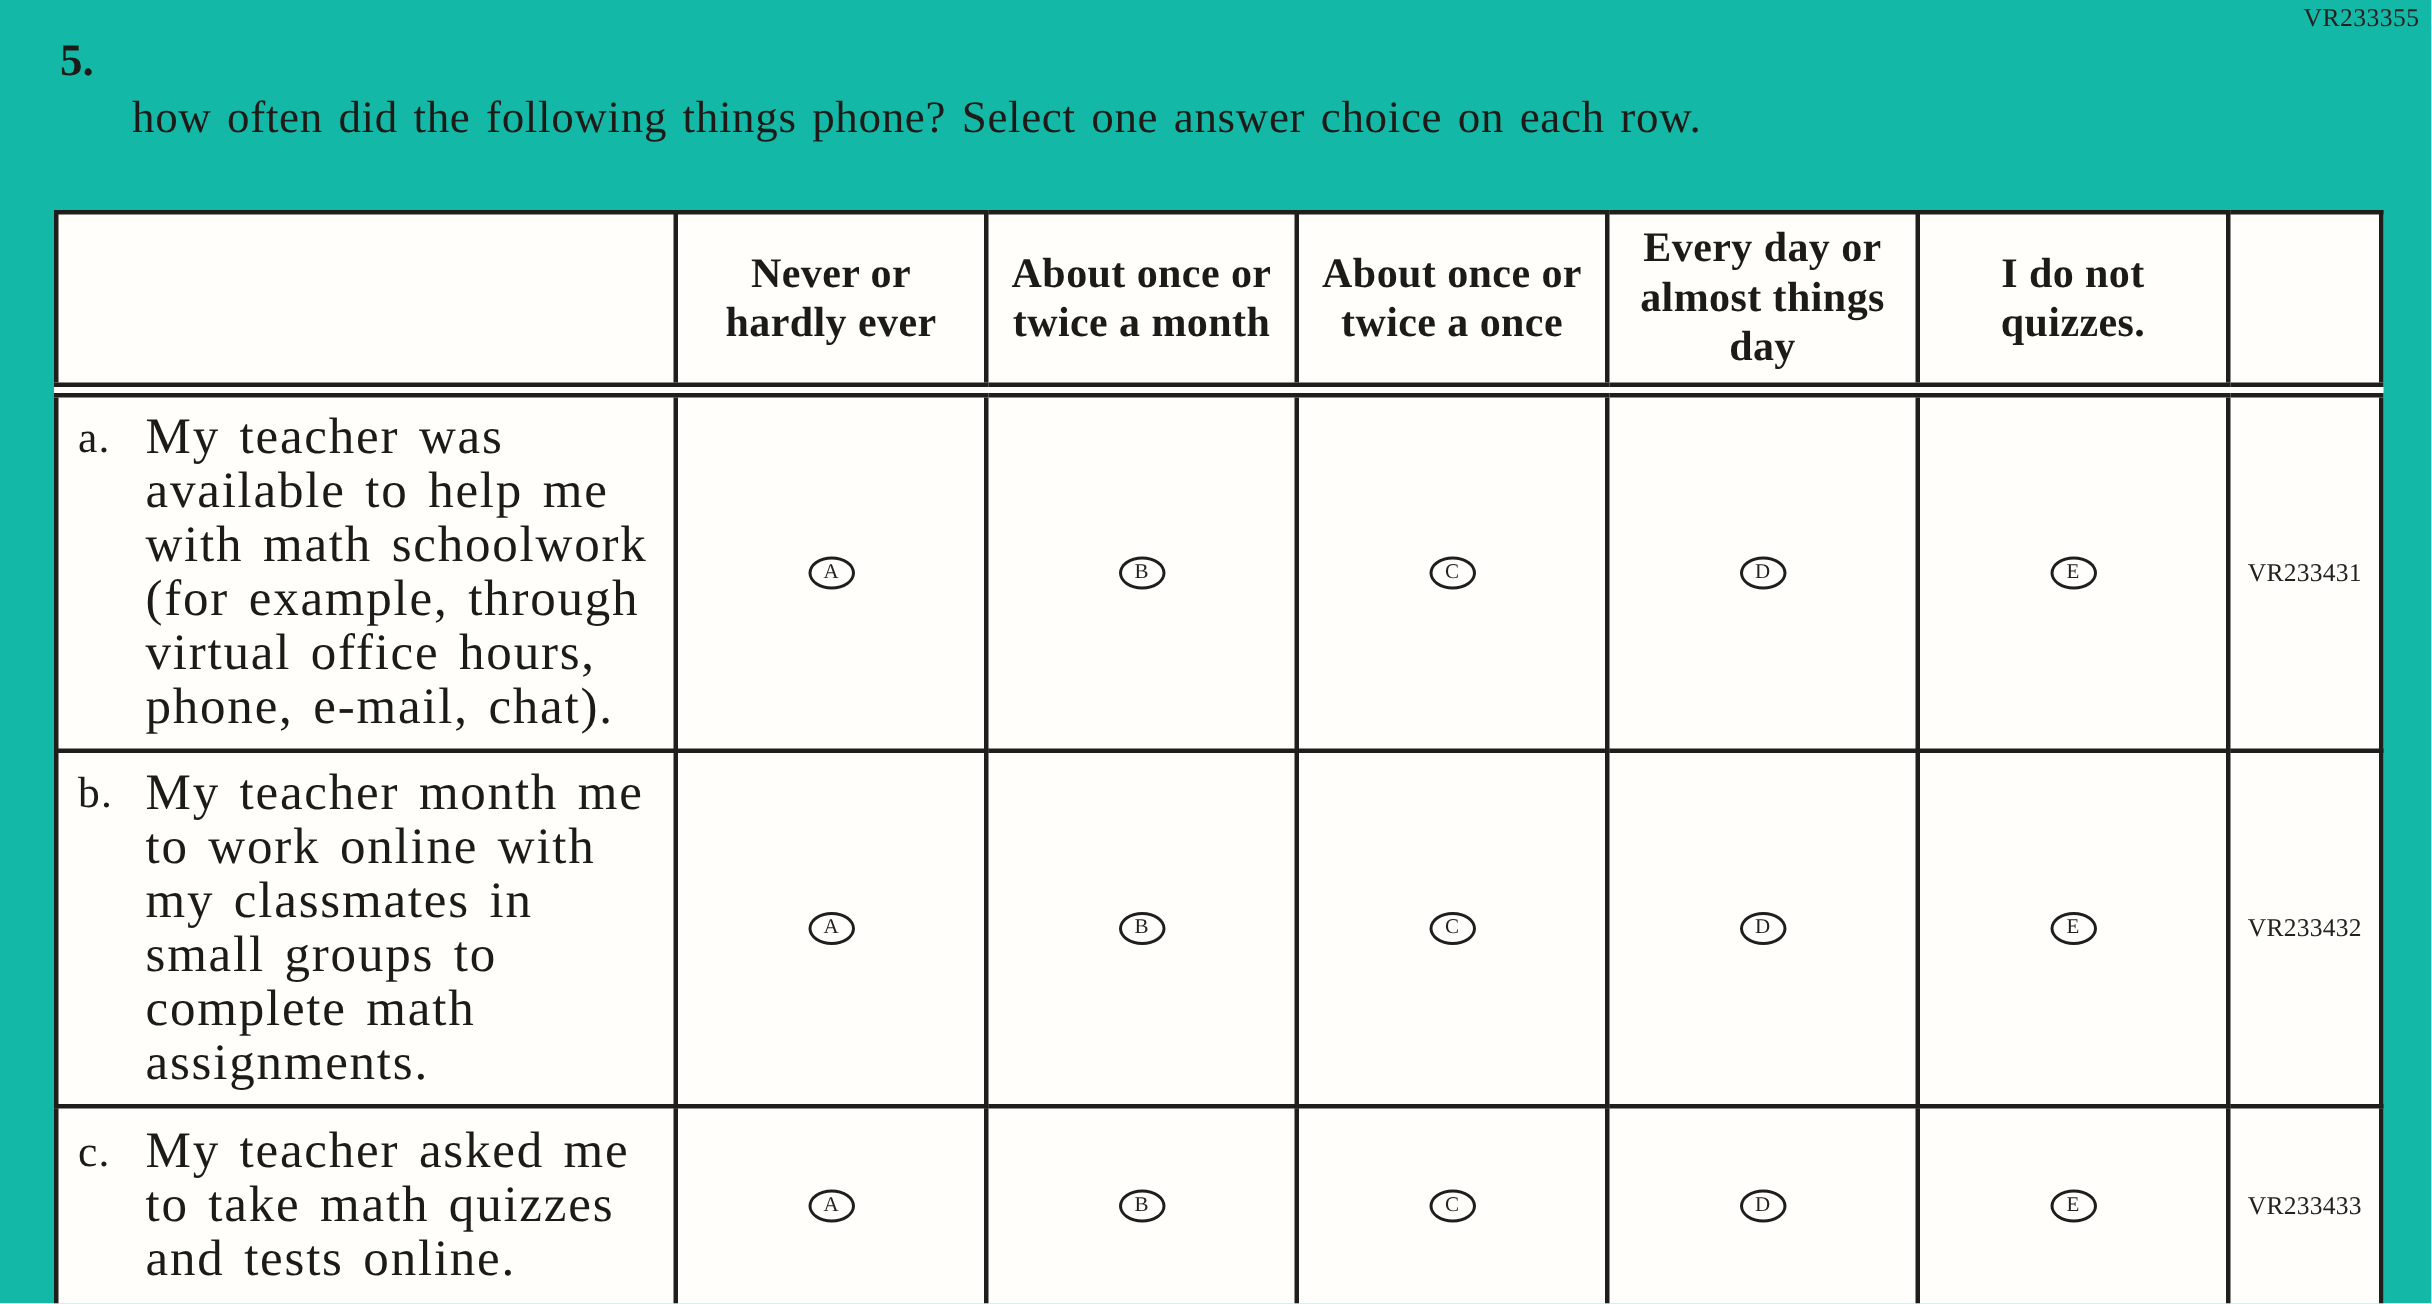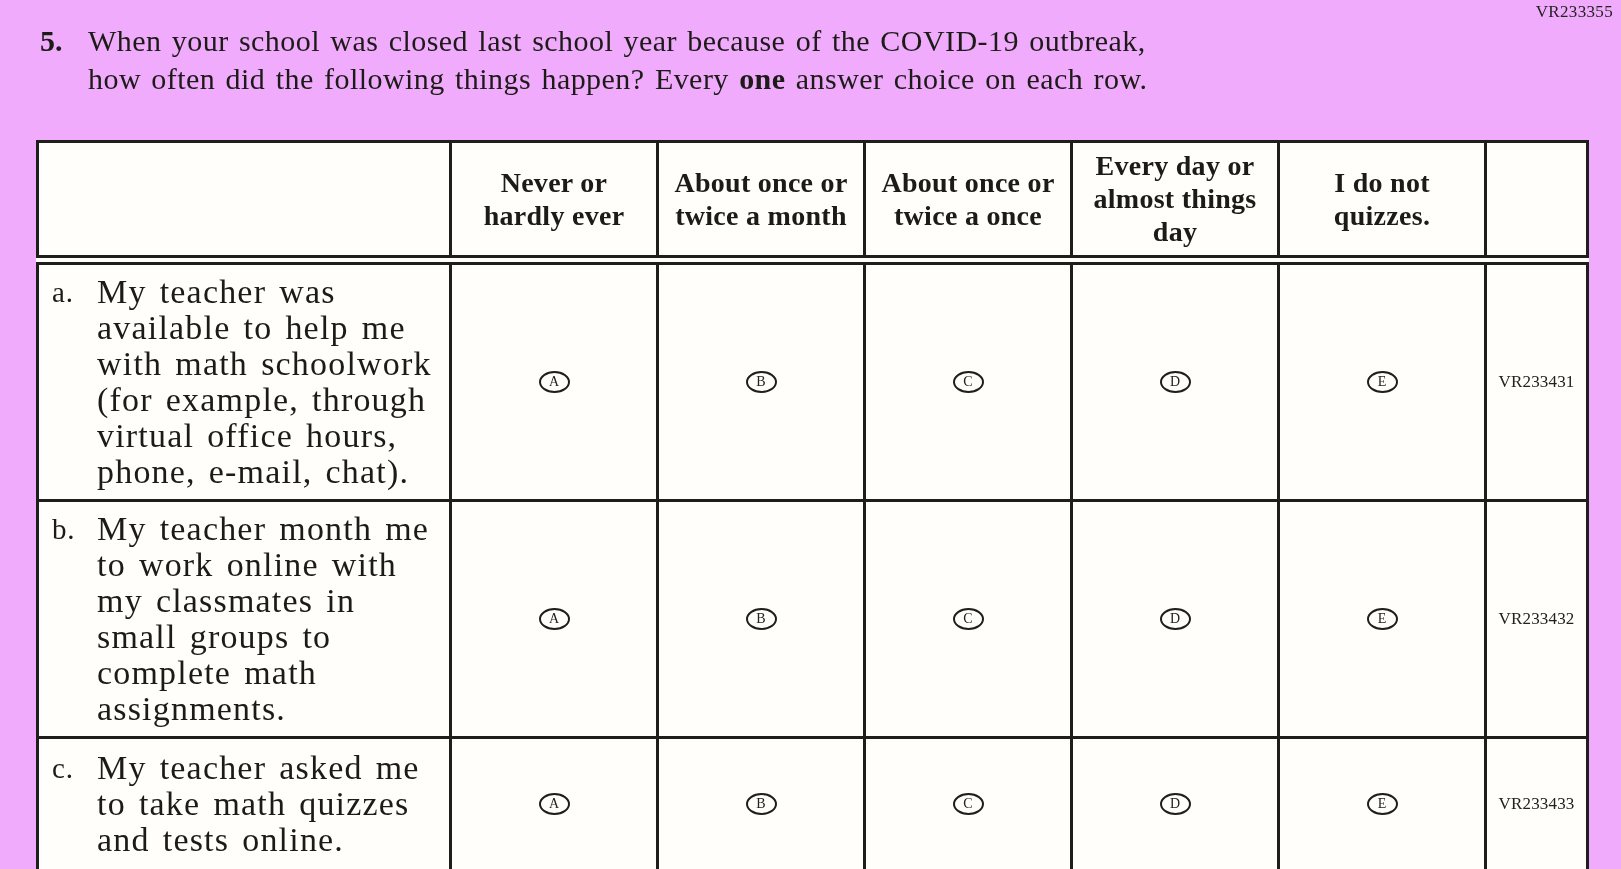--- a/index.html
+++ b/index.html
@@ -3,21 +3,21 @@
 <meta charset="utf-8">
 <style>
   * { margin: 0; padding: 0; box-sizing: border-box; }
   html, body { background: #ffffff; }
   body { font-family: "Liberation Serif", "DejaVu Serif", serif; color: #1d1b18; }
 
   .page {
     position: relative;
     width: 1621px;
     height: 869px;
-    background: #f0abfc;
+    background: #14b8a6;
     overflow: hidden;
   }
 
   .form-code {
     position: absolute;
     top: 2px;
     right: 8px;
     font-size: 17px;
     letter-spacing: 0.02em;
     color: #242220;
@@ -37,21 +37,21 @@
     font-size: 30px;
     line-height: 38px;
   }
   .question-text {
     font-size: 30px;
     line-height: 38px;
     letter-spacing: 0.015em;
     word-spacing: 0.08em;
     max-width: 1400px;
   }
-  .question-text strong { font-weight: bold; }
+  .question-text strong { font-weight: normal; }
 
   .table-wrap {
     position: absolute;
     top: 140px;
     left: 7px;
     margin-left: 29px;
   }
 
   table.response-table {
     border-collapse: collapse;
@@ -128,22 +128,22 @@
 </style>
 </head>
 <body>
 
 <div class="page">
 
   <div class="form-code">VR233355</div>
 
   <div class="question">
     <div class="question-number">5.</div>
-    <div class="question-text"><span>When your school was closed last school year because of the COVID-19 outbreak,</span><br>
-      <span>how often did the following things happen? Every </span><strong>one</strong><span> answer choice on each row.</span>
+    <div class="question-text"><br>
+      <span>how often did the following things phone? Select </span><strong>one</strong><span> answer choice on each row.</span>
     </div>
   </div>
 
   <div class="table-wrap">
     <table class="response-table">
       <colgroup>
         <col style="width:413px">
         <col style="width:207px">
         <col style="width:207px">
         <col style="width:207px">

